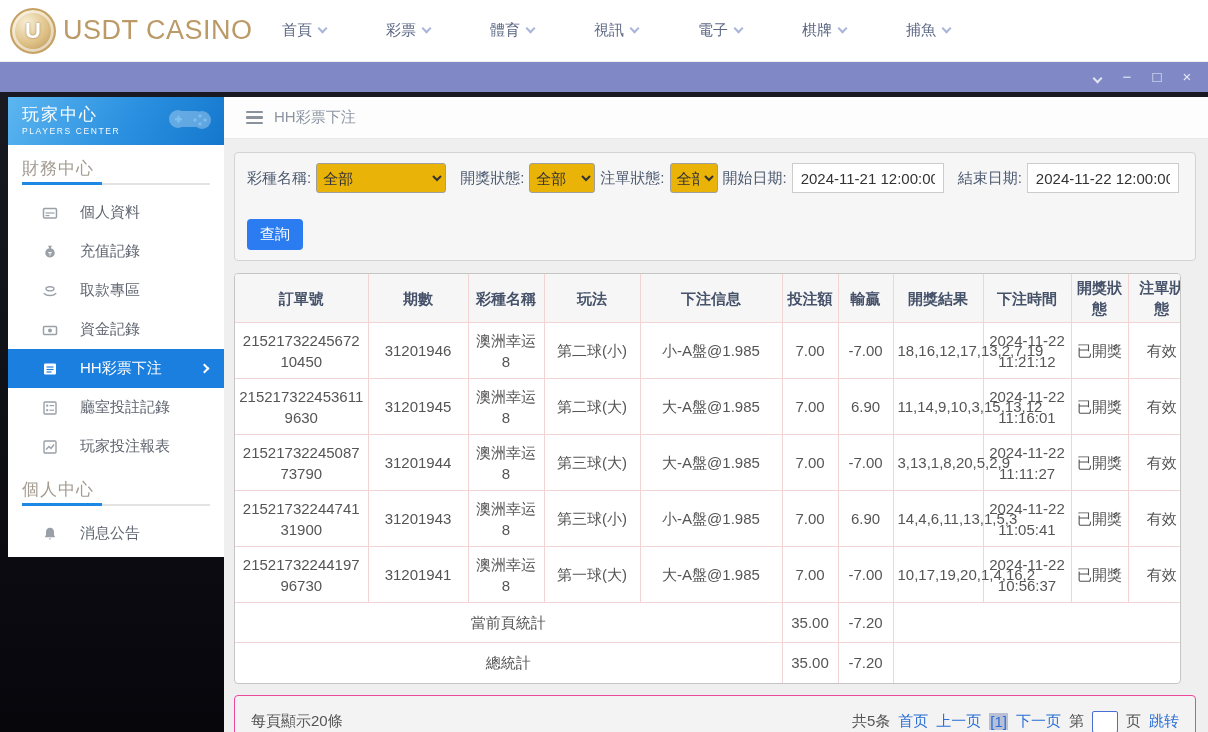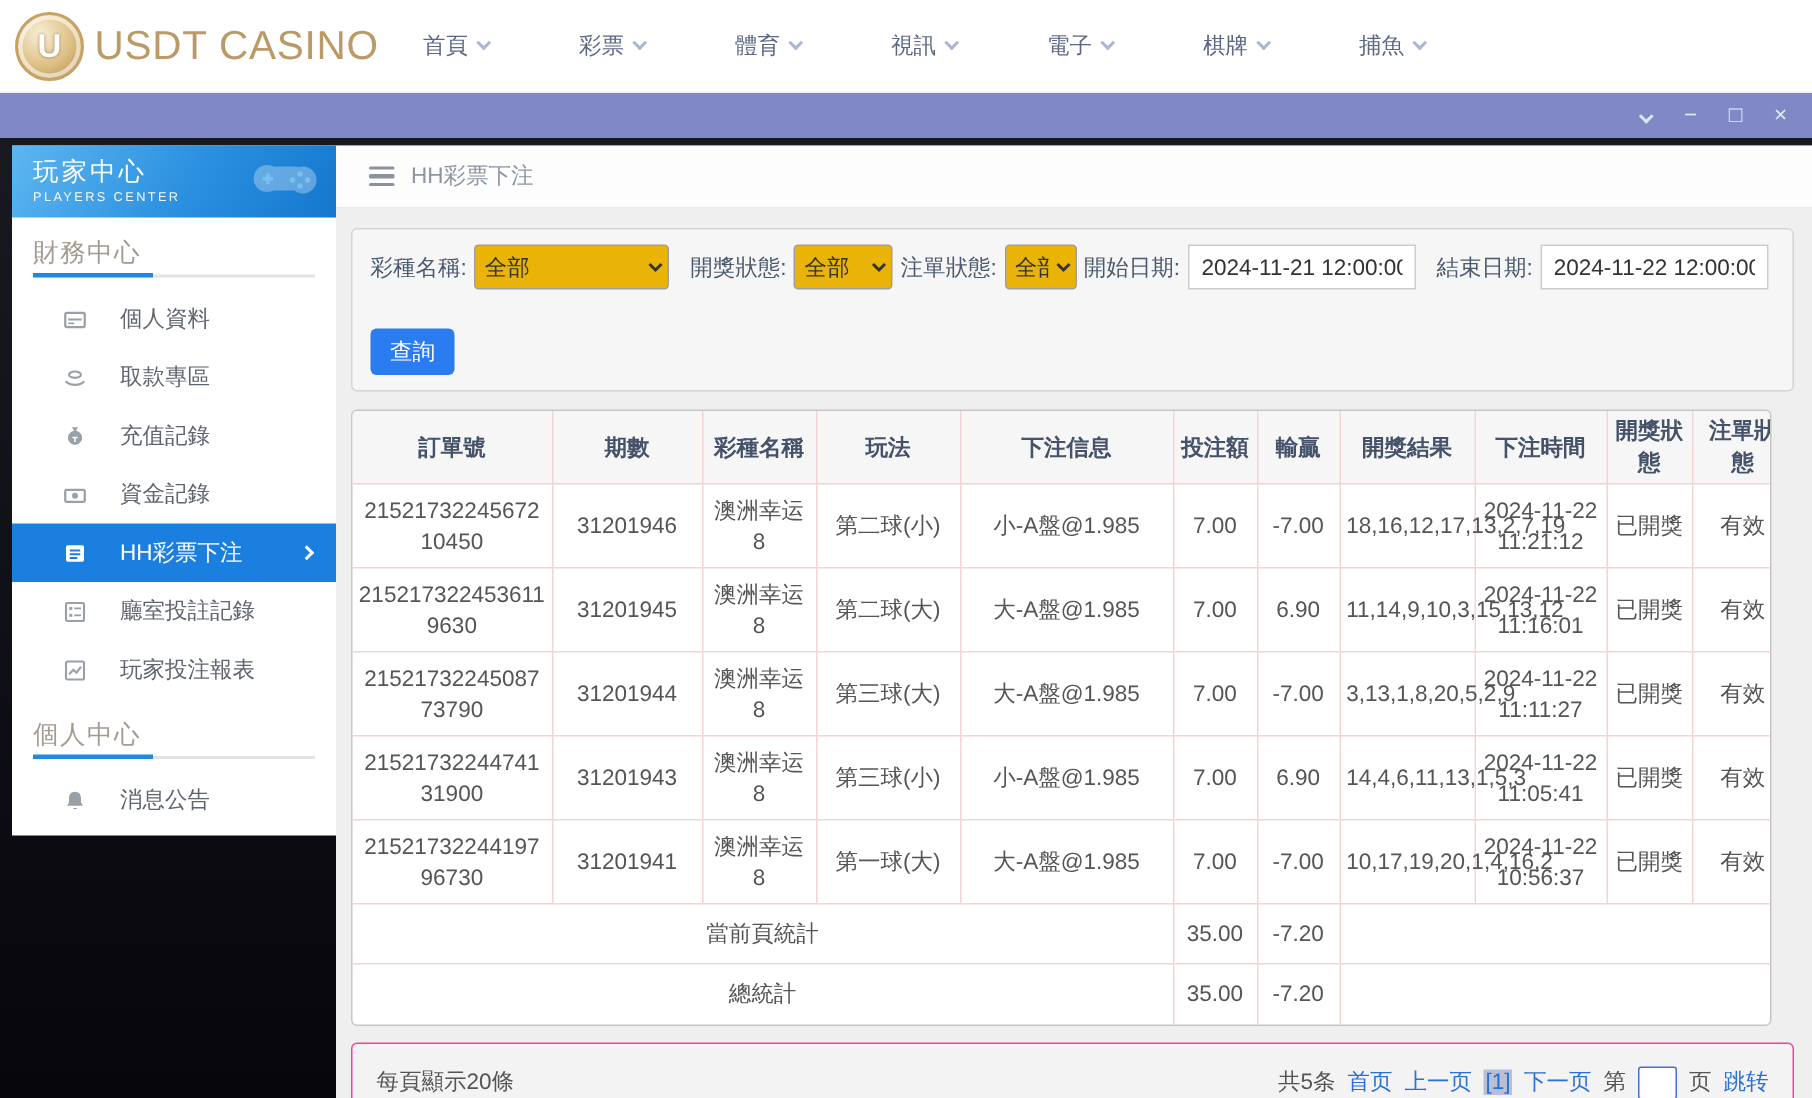--- a/index.html
+++ b/index.html
@@ -170,35 +170,35 @@
                 <rect x="1.5" y="3.5" width="13" height="9.5" rx="1.2" fill="none" stroke="currentColor" stroke-width="1.5"></rect>
                 <line x1="3.5" y1="8" x2="12.5" y2="8" stroke="currentColor" stroke-width="1.2"></line>
                 <line x1="3.5" y1="10.6" x2="7.5" y2="10.6" stroke="currentColor" stroke-width="1.2"></line>
               </svg>
             </span>
             <span>個人資料</span>
           </div>
           <div class="s-item">
             <span class="s-icon">
               <svg width="16" height="16" viewBox="0 0 16 16">
-                <ellipse cx="8" cy="5.8" rx="4" ry="2.1" fill="none" stroke="currentColor" stroke-width="1.4"></ellipse>
-                <path d="M1.8 10.2 C5 13.4 11 13.4 14.2 10.2" fill="none" stroke="currentColor" stroke-width="1.5"></path>
-              </svg>
-            </span>
-            <span>取款專區</span>
-          </div>
-          <div class="s-item">
-            <span class="s-icon">
-              <svg width="16" height="16" viewBox="0 0 16 16">
                 <path d="M6 1.8h4L8.7 4.2a4.7 4.7 0 1 1-1.4 0z" fill="currentColor"></path>
                 <line x1="6.2" y1="8.6" x2="9.8" y2="8.6" stroke="#fff" stroke-width="1"></line>
                 <line x1="8" y1="8.6" x2="8" y2="11.6" stroke="#fff" stroke-width="1"></line>
               </svg>
             </span>
             <span>充值記錄</span>
+          </div>
+          <div class="s-item">
+            <span class="s-icon">
+              <svg width="16" height="16" viewBox="0 0 16 16">
+                <ellipse cx="8" cy="5.8" rx="4" ry="2.1" fill="none" stroke="currentColor" stroke-width="1.4"></ellipse>
+                <path d="M1.8 10.2 C5 13.4 11 13.4 14.2 10.2" fill="none" stroke="currentColor" stroke-width="1.5"></path>
+              </svg>
+            </span>
+            <span>取款專區</span>
           </div>
           <div class="s-item">
             <span class="s-icon">
               <svg width="16" height="16" viewBox="0 0 16 16">
                 <rect x="1.5" y="4.5" width="13" height="8" rx="1" fill="none" stroke="currentColor" stroke-width="1.5"></rect>
                 <circle cx="8" cy="8.5" r="2" fill="currentColor"></circle>
               </svg>
             </span>
             <span>資金記錄</span>
           </div>

